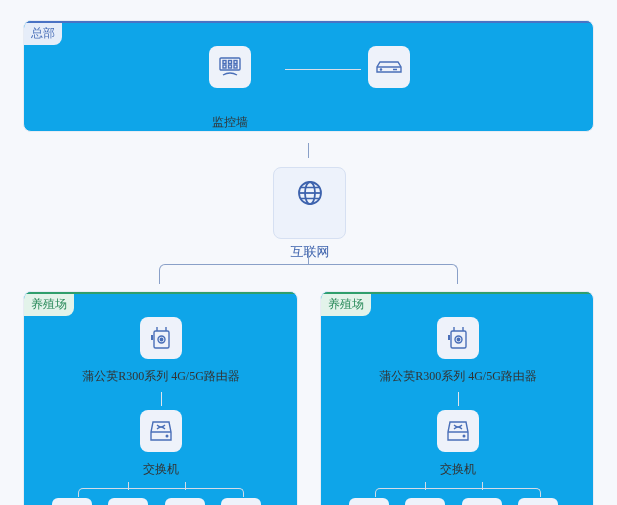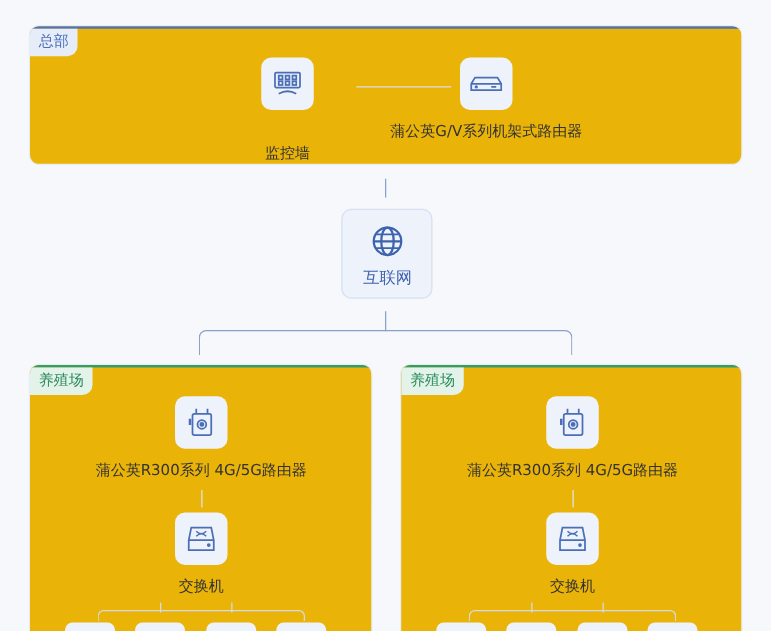--- a/index.html
+++ b/index.html
@@ -1,33 +1,33 @@
 <!DOCTYPE html>
 <html><head>
 <meta charset="utf-8">
 <style>
   * { box-sizing: border-box; margin: 0; padding: 0; }
   html, body { width: 617px; height: 505px; overflow: hidden; }
   body { background: #f6f8fc; font-family: "DejaVu Sans", "Liberation Sans", sans-serif; position: relative; color: #333; }
 
-  .card { position: absolute; background: #eab308; border-radius: 8px; border: 1px solid #e8ecf4; overflow: hidden; }
+  .card { position: absolute; background: #0ea5e9; border-radius: 8px; border: 1px solid #e8ecf4; overflow: hidden; font-family: Liberation Serif, serif; }
   .card::before { content: ""; position: absolute; left: 0; right: 0; top: 0; height: 2px; }
   .card.hq::before { background: #4a72c4; }
   .card.farm::before { background: #2f9e6b; }
   .tag { position: absolute; left: 0; top: 2px; padding: 2px 7px 3px 7px; font-size: 12px; border-bottom-right-radius: 8px; }
   .tag.hq-tag { background: #e6edf9; color: #4a6fb8; }
   .tag.farm-tag { background: #e3f3ea; color: #2a8a5a; }
 
   .icon-box { position: absolute; width: 42px; height: 42px; background: #eef2fa; border-radius: 8px; display: flex; align-items: center; justify-content: center; }
   .label { position: absolute; font-size: 12px; color: #333; white-space: nowrap; transform: translateX(-50%); }
   .hline { position: absolute; height: 1px; background: #d9dee8; }
   .vline { position: absolute; width: 1px; background: #c9d2e3; }
 
   .internet { position: absolute; left: 273px; top: 167px; width: 73px; height: 72px; background: #edf2fb; border: 1px solid #d6e0f2; border-radius: 8px; }
-  .internet .label { color: #3e63ad; font-size: 13px; }
+  .internet .label { color: #3e63ad; font-size: 13px; margin-top: 30px; }
 
   .conn { position: absolute; border: 1.5px solid #8aa0c8; border-bottom: none; border-radius: 6px 6px 0 0; }
   .mini { position: absolute; width: 40px; height: 10px; background: #eef2fa; border-radius: 6px 6px 0 0; }
   .sub-conn { position: absolute; border: 1px solid #d5dbe6; border-bottom: none; border-radius: 5px 5px 0 0; }
 </style>
 </head>
 <body>
 
 <div class="card hq" style="left:23px; top:20px; width:571px; height:112px;">
   <span class="tag hq-tag">总部</span>
@@ -49,21 +49,20 @@
   <div class="hline" style="left:261px; top:48px; width:76px;"></div>
 
   <div class="icon-box" style="left:344px; top:25px;">
     <svg width="26" height="14" viewBox="0 0 26 14" fill="none" stroke="#4a6fb8" stroke-width="1.4">
       <path d="M4 2 H22 L25 7 V12 H1 V7 Z"></path>
       <line x1="1" y1="7" x2="25" y2="7"></line>
       <circle cx="5" cy="9.5" r="0.6" fill="#4a6fb8"></circle>
       <line x1="17" y1="9.5" x2="21" y2="9.5"></line>
     </svg>
   </div>
-  <span class="label" style="left:365px; top:76px;">蒲公英G/V系列机架式路由器</span>
 </div>
 
 <div class="vline" style="left:308px; top:143px; height:15px; background:#8aa0c8;"></div>
 
 <div class="internet">
   <div style="position:absolute; left:23px; top:12px;">
     <svg width="26" height="26" viewBox="0 0 26 26" fill="none" stroke="#3e63ad" stroke-width="1.8">
       <circle cx="13" cy="13" r="11"></circle>
       <ellipse cx="13" cy="13" rx="5" ry="11"></ellipse>
       <line x1="2" y1="13" x2="24" y2="13"></line>

